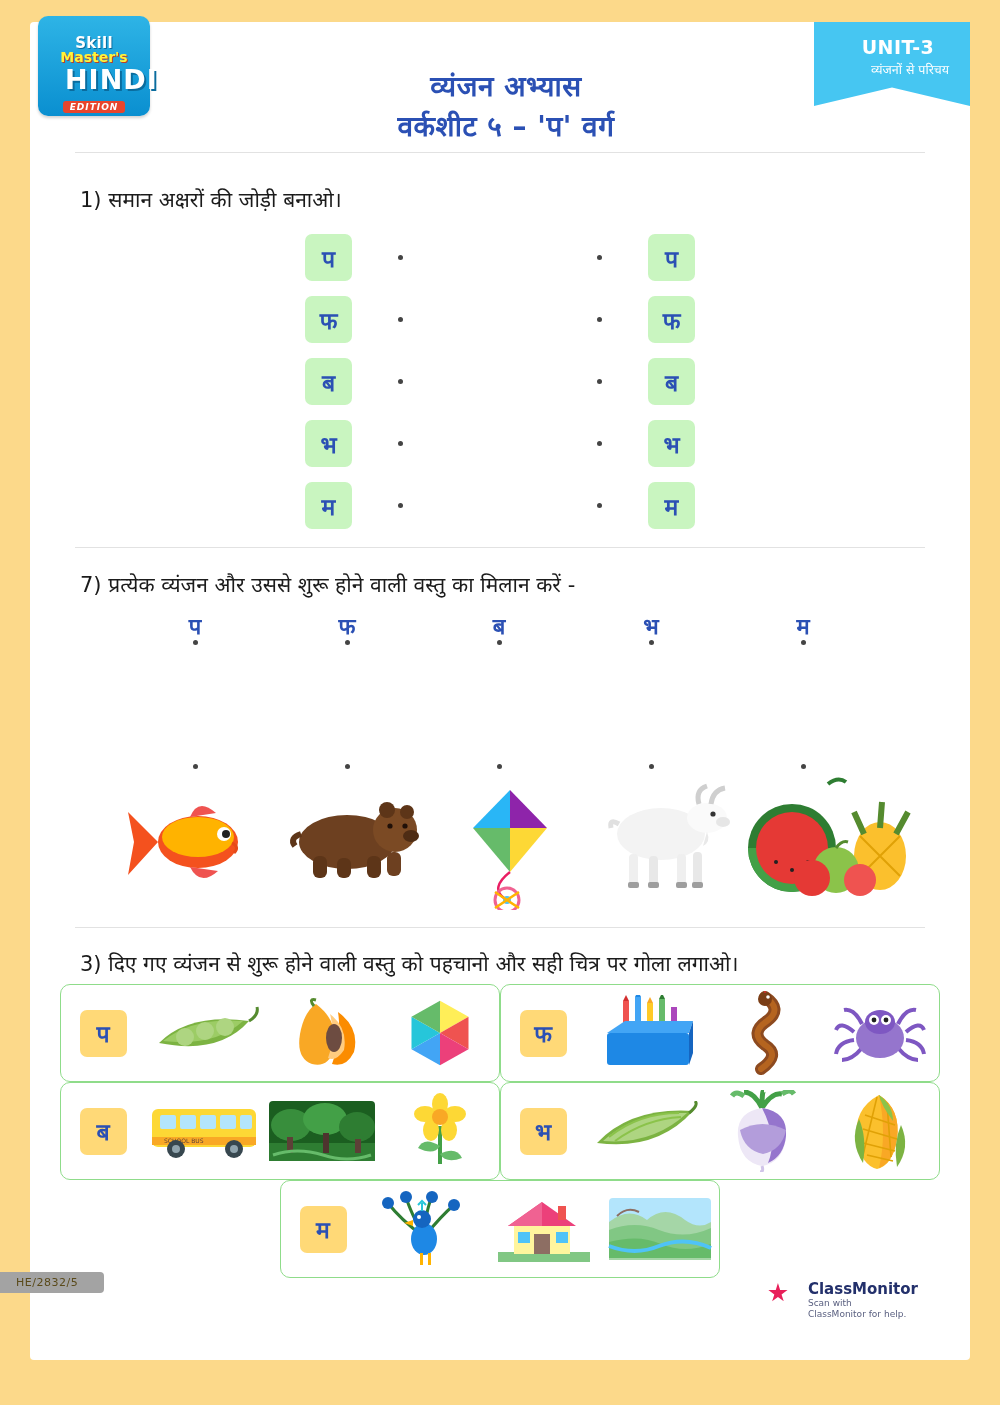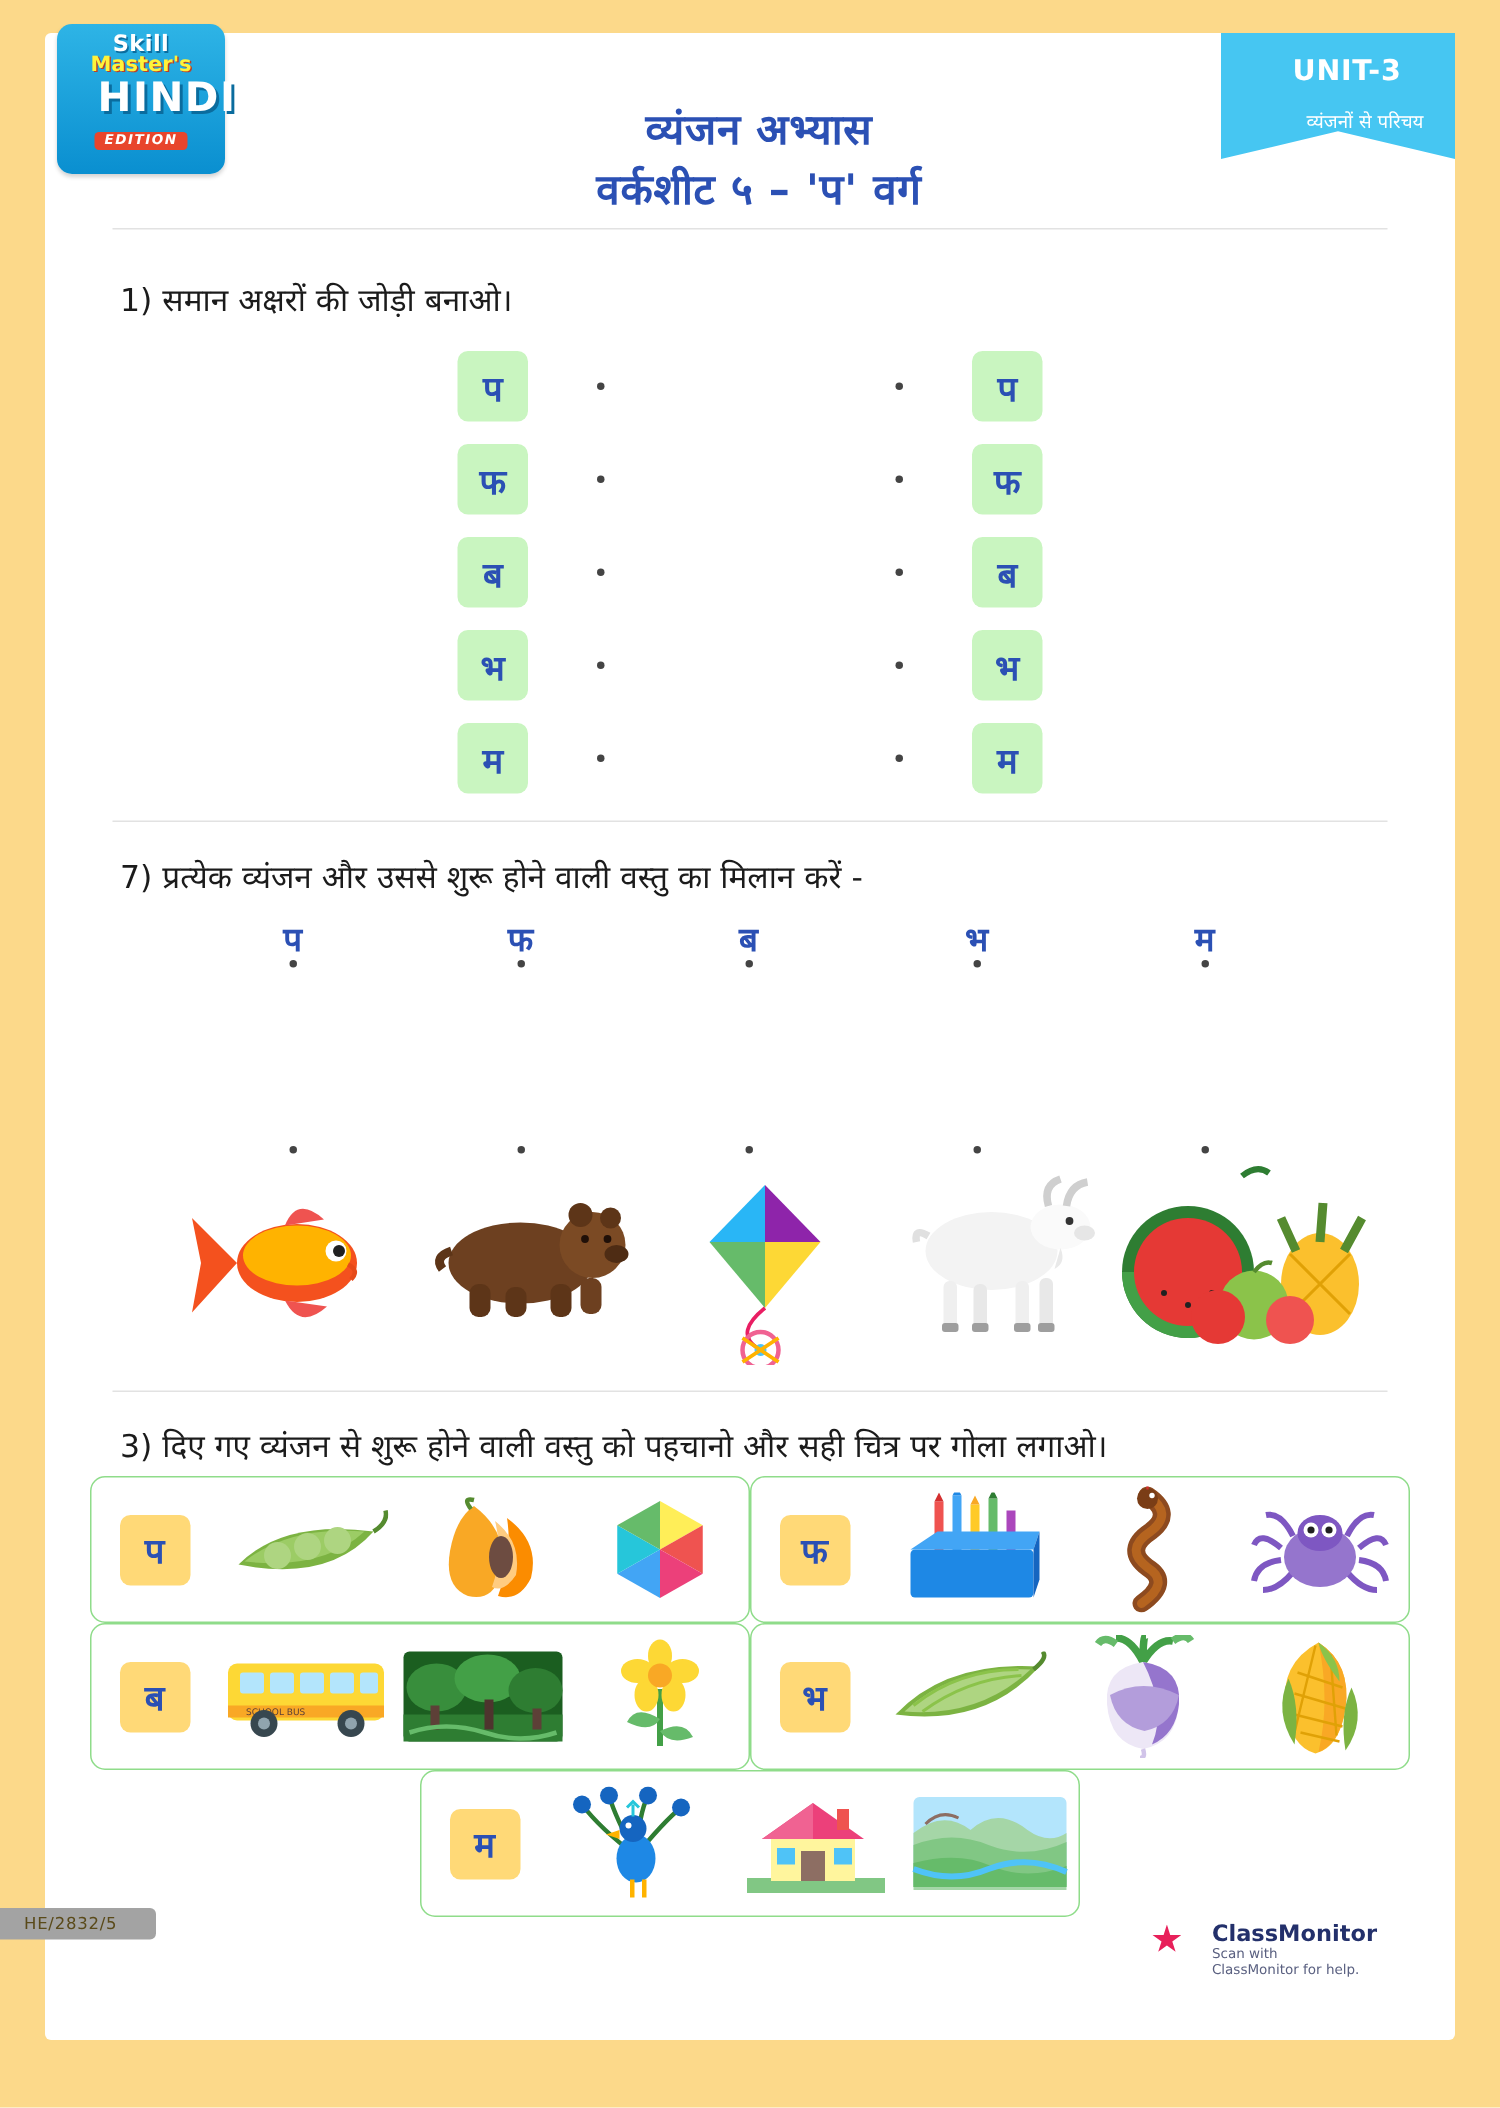--- a/index.html
+++ b/index.html
@@ -21,21 +21,21 @@
 
   
   .logo {
     position: absolute; left: 8px; top: -6px;
     width: 112px; height: 100px;
     background: linear-gradient(#2eb4e6, #0a8fd0);
     border-radius: 10px;
     box-shadow: 0 2px 3px rgba(0,0,0,.18);
     text-align: center;
     color: #fff;
-    padding-top: 6px;
+    padding-top: 20px;
   }
   .logo .l1 {
     font-size: 15px; font-weight: bold; color: #ffffff;
     letter-spacing: .3px; line-height: 14px;
     text-shadow: 1px 1px 0 #0a6c9e;
   }
   .logo .l2 {
     font-size: 14px; font-weight: bold; color: #fff33a;
     line-height: 15px; text-shadow: 1px 1px 0 #b8402a;
   }
@@ -56,21 +56,21 @@
   .ribbon {
     position: absolute; right: 0px; top: 0px;
     width: 156px; height: 84px;
     background: #46c6f2;
     color: #fff;
     text-align: center;
     padding-top: 14px;
     clip-path: polygon(0 0, 100% 0, 100% 100%, 50% 78%, 0 100%);
   }
   .ribbon .u1 { font-size: 19px; font-weight: bold; letter-spacing: .5px; margin-left: 12px; }
-  .ribbon .u2 { font-size: 12.5px; margin-top: 14px; padding-left: 36px; }
+  .ribbon .u2 { font-size: 12.5px; margin-top: 3px; padding-left: 36px; }
 
   
   .title {
     position: absolute; left: 12px; right: 0; top: 45px;
     text-align: center;
     color: #2b50b4;
     font-size: 28px;
     font-weight: bold;
     line-height: 40px;
     letter-spacing: .5px;

